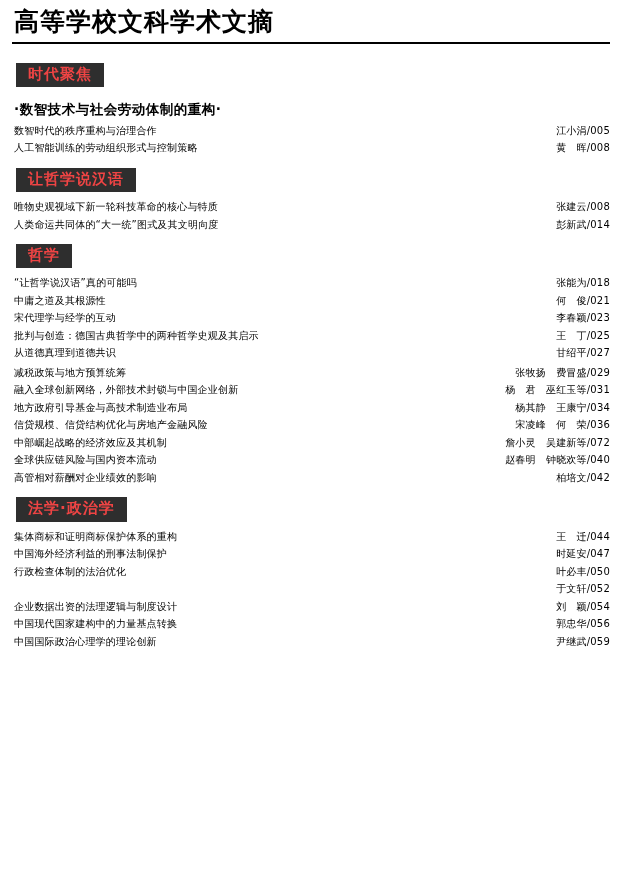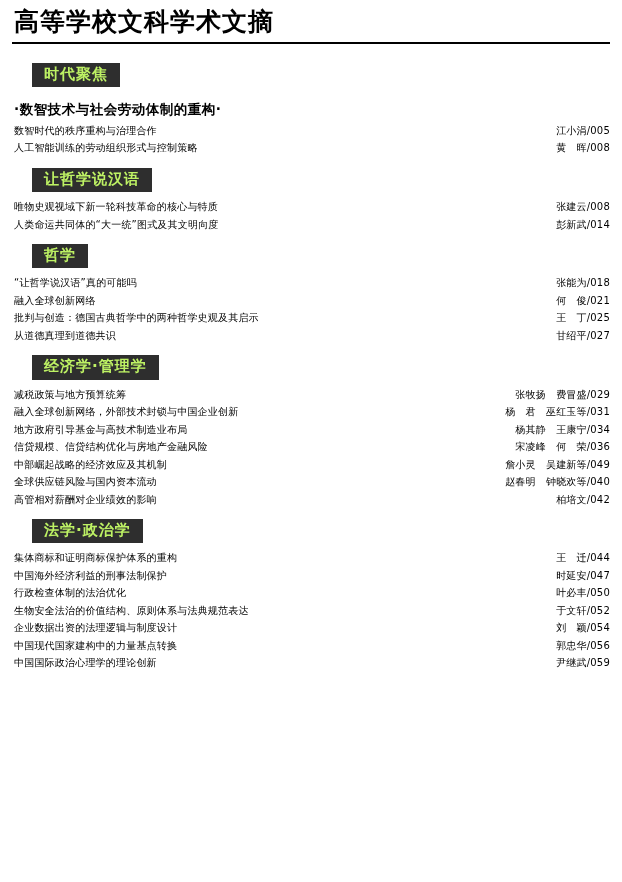--- a/index.html
+++ b/index.html
@@ -31,25 +31,25 @@
   .masthead-rule {
     border-bottom: 2px solid #000;
     margin: 0 0 10px 0;
   }
   .section {
     margin-bottom: 2px;
   }
   .section-head {
     display: inline-block;
     background: #2e2e2e;
-    color: #bef264;
+    color: #ef4444;
     font-size: 15px;
     font-weight: bold;
     padding: 3px 12px 4px 12px;
-    margin: 9px 0 6px 20px;
+    margin: 9px 0 6px 4px;
     letter-spacing: 1px;
     line-height: 1.15;
   }
   .subhead {
     font-size: 13.5px;
     font-weight: bold;
     margin: 8px 0 3px 2px;
     letter-spacing: 0.5px;
   }
   .entry {
@@ -99,52 +99,56 @@
         </div><div class="entry">
           <span class="entry-title">人类命运共同体的“大一统”图式及其文明向度</span>
           <span class="entry-fill"></span>
           <span class="entry-authors">彭新武/014</span>
         </div></div>
       <div class="section"><div class="section-head">哲学</div><div class="entry">
           <span class="entry-title">“让哲学说汉语”真的可能吗</span>
           <span class="entry-fill"></span>
           <span class="entry-authors">张能为/018</span>
         </div><div class="entry">
-          <span class="entry-title">融入全球创新网络</span>
+          <span class="entry-title">中庸之道及其根源性</span>
           <span class="entry-fill"></span>
           <span class="entry-authors">何　俊/021</span>
+        </div><div class="entry">
+          <span class="entry-title">宋代理学与经学的互动</span>
+          <span class="entry-fill"></span>
+          <span class="entry-authors">李春颖/023</span>
         </div><div class="entry">
           <span class="entry-title">批判与创造：德国古典哲学中的两种哲学史观及其启示</span>
           <span class="entry-fill"></span>
           <span class="entry-authors">王　丁/025</span>
         </div><div class="entry">
           <span class="entry-title">从道德真理到道德共识</span>
           <span class="entry-fill"></span>
           <span class="entry-authors">甘绍平/027</span>
         </div></div>
-      <div class="section"><div class="section-head">经济学·管理学</div><div class="entry">
+      <div class="section"><div class="entry">
           <span class="entry-title">减税政策与地方预算统筹</span>
           <span class="entry-fill"></span>
           <span class="entry-authors">张牧扬　费冒盛/029</span>
         </div><div class="entry">
           <span class="entry-title">融入全球创新网络，外部技术封锁与中国企业创新</span>
           <span class="entry-fill"></span>
           <span class="entry-authors">杨　君　巫红玉等/031</span>
         </div><div class="entry">
           <span class="entry-title">地方政府引导基金与高技术制造业布局</span>
           <span class="entry-fill"></span>
           <span class="entry-authors">杨其静　王康宁/034</span>
         </div><div class="entry">
           <span class="entry-title">信贷规模、信贷结构优化与房地产金融风险</span>
           <span class="entry-fill"></span>
           <span class="entry-authors">宋凌峰　何　荣/036</span>
         </div><div class="entry">
           <span class="entry-title">中部崛起战略的经济效应及其机制</span>
           <span class="entry-fill"></span>
-          <span class="entry-authors">詹小灵　吴建新等/049</span>
+          <span class="entry-authors">詹小灵　吴建新等/072</span>
         </div><div class="entry">
           <span class="entry-title">全球供应链风险与国内资本流动</span>
           <span class="entry-fill"></span>
           <span class="entry-authors">赵春明　钟晓欢等/040</span>
         </div><div class="entry">
           <span class="entry-title">高管相对薪酬对企业绩效的影响</span>
           <span class="entry-fill"></span>
           <span class="entry-authors">柏培文/042</span>
         </div></div>
       <div class="section"><div class="section-head">法学·政治学</div><div class="entry">
@@ -153,21 +157,20 @@
           <span class="entry-authors">王　迁/044</span>
         </div><div class="entry">
           <span class="entry-title">中国海外经济利益的刑事法制保护</span>
           <span class="entry-fill"></span>
           <span class="entry-authors">时延安/047</span>
         </div><div class="entry">
           <span class="entry-title">行政检查体制的法治优化</span>
           <span class="entry-fill"></span>
           <span class="entry-authors">叶必丰/050</span>
         </div><div class="entry">
-          <span class="entry-title">生物安全法治的价值结构、原则体系与法典规范表达</span>
           <span class="entry-fill"></span>
           <span class="entry-authors">于文轩/052</span>
         </div><div class="entry">
           <span class="entry-title">企业数据出资的法理逻辑与制度设计</span>
           <span class="entry-fill"></span>
           <span class="entry-authors">刘　颖/054</span>
         </div><div class="entry">
           <span class="entry-title">中国现代国家建构中的力量基点转换</span>
           <span class="entry-fill"></span>
           <span class="entry-authors">郭忠华/056</span>

